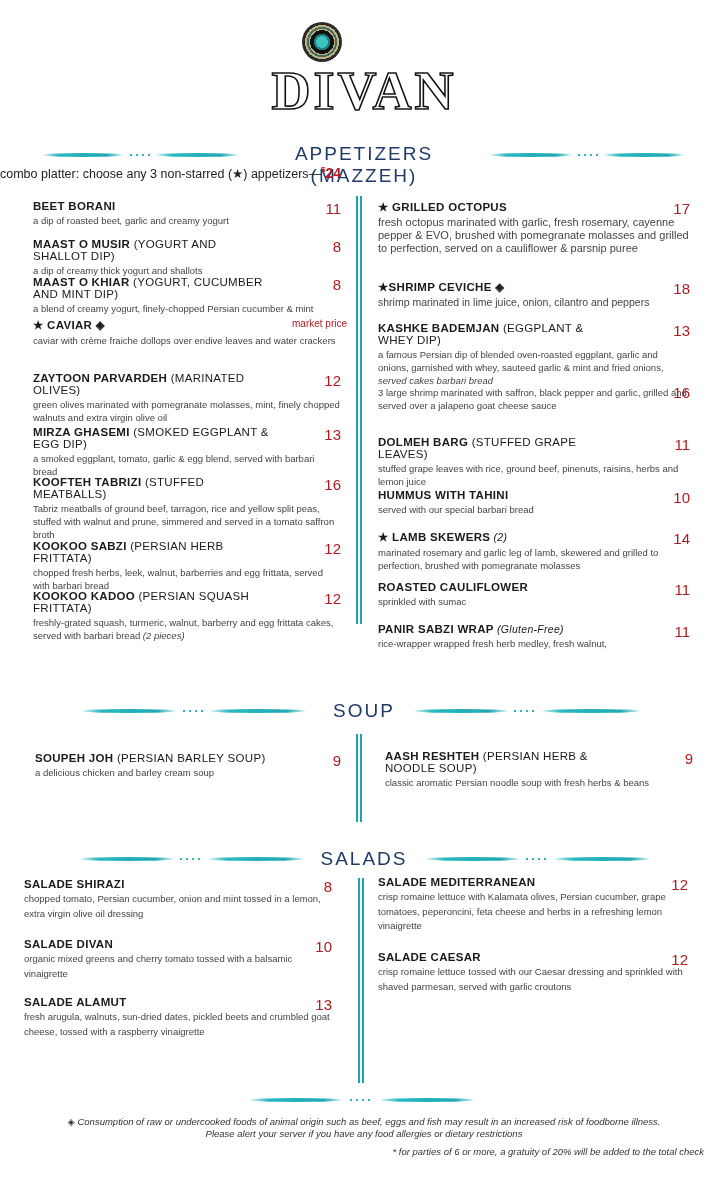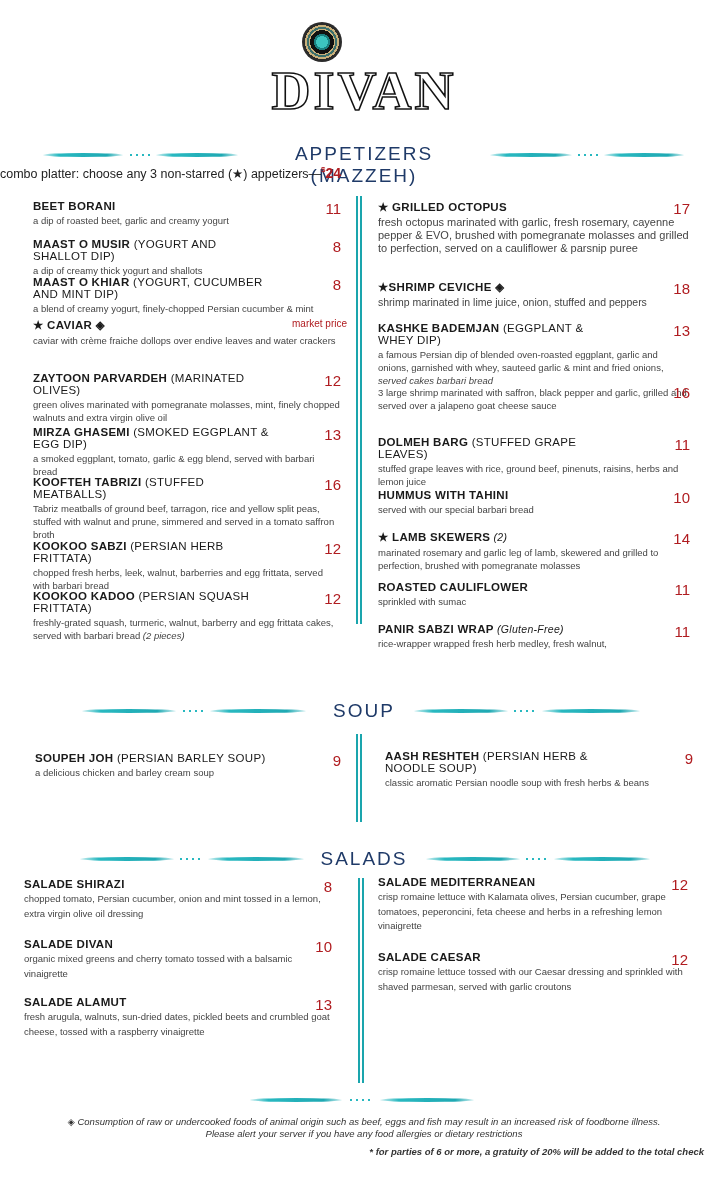--- a/index.html
+++ b/index.html
@@ -104,21 +104,21 @@
   </div>
 <div id="app-right">
     <div class="item" style="left: 378px; width: 312px; top: 200px;">
       <div class="name" style="padding-right: 70px;"><span>★ GRILLED OCTOPUS</span></div>
       <div class="price">17</div>
       <div class="desc" style="font-size: 11px;"><span>fresh octopus marinated with garlic, fresh rosemary, cayenne pepper &amp; EVO, brushed with pomegranate molasses and grilled to perfection, served on a cauliflower &amp; parsnip puree</span></div>
     </div>
     <div class="item" style="left: 378px; width: 312px; top: 280px;">
       <div class="name" style="padding-right: 70px;"><span>★SHRIMP CEVICHE ◈</span></div>
       <div class="price">18</div>
-      <div class="desc" style="font-size: 10.5px;"><span>shrimp marinated in lime juice, onion, stuffed and peppers</span></div>
+      <div class="desc" style="font-size: 10.5px;"><span>shrimp marinated in lime juice, onion, cilantro and peppers</span></div>
     </div>
     <div class="item" style="left: 378px; width: 312px; top: 322px;">
       <div class="name" style="padding-right: 70px;"><span>KASHKE BADEMJAN</span><span class="paren"> (EGGPLANT &amp; WHEY DIP)</span></div>
       <div class="price">13</div>
       <div class="desc"><span>a famous Persian dip of blended oven-roasted eggplant, garlic and onions, garnished with whey, sauteed garlic &amp; mint and fried onions, </span><i>served cakes barbari bread</i></div>
     </div>
     <div class="item" style="left: 378px; width: 312px; top: 384px;">
       <div class="price">16</div>
       <div class="desc"><span>3 large shrimp marinated with saffron, black pepper and garlic, grilled and served over a jalapeno goat cheese sauce</span></div>
     </div>
@@ -213,13 +213,13 @@
   </div>
 
 <div class="abs rule" style="left:250px; top:1098px; width:92px;"></div>
 <div class="abs dots" style="left:348px; top:1099px; width:24px;"></div>
 <div class="abs rule" style="left:380px; top:1098px; width:94px;"></div>
 
 <div class="abs footer-note" style="left:0; width:728px; top:1116px; text-align:center;">
   <span style="font-style:normal;">◈</span><span> Consumption of raw or undercooked foods of animal origin such as beef, eggs and fish may result in an increased risk of foodborne illness.</span>
 </div>
 <div class="abs footer-note" style="left:0; width:728px; top:1128px; text-align:center;">Please alert your server if you have any food allergies or dietary restrictions</div>
-<div class="abs footer-note" style="right:24px; top:1146px; text-align:right;font-weight:bold;">* for parties of 6 or more, a gratuity of 20% will be added to the total check</div>
+<div class="abs footer-note" style="right:24px; top:1146px; text-align:right;">* for parties of 6 or more, a gratuity of 20% will be added to the total check</div>
 
 </body></html>

